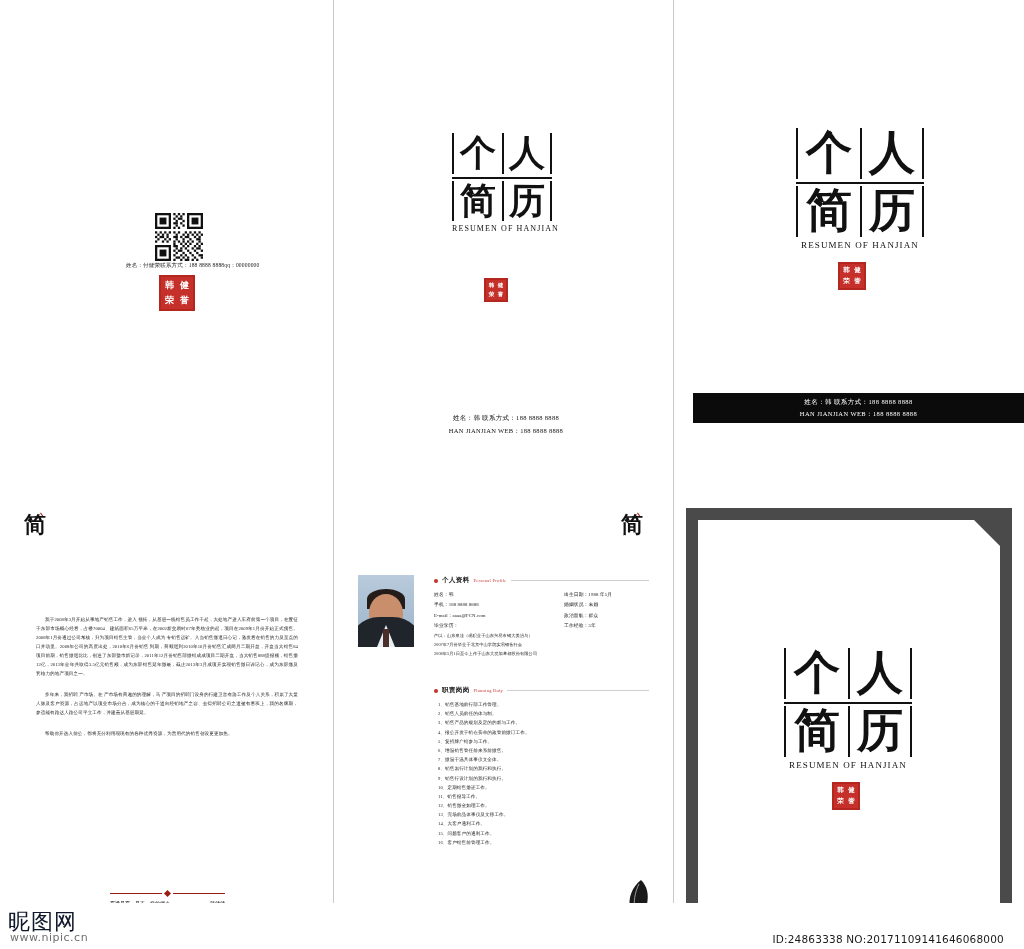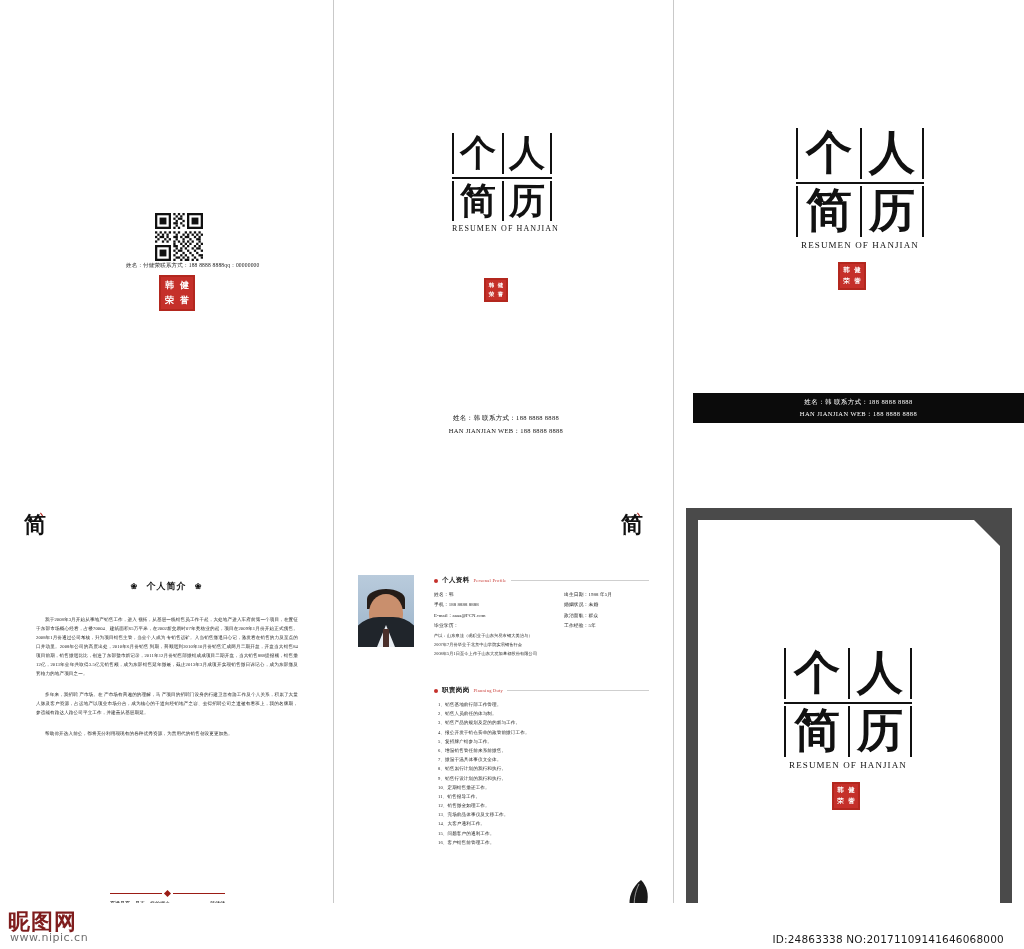--- a/index.html
+++ b/index.html
@@ -146,21 +146,21 @@
   
   .feather{position:absolute;}
   .feather .cap{font-size:4.6px;color:#222;text-align:center;margin-top:2px;white-space:nowrap;}
 
   
   .wm{
     position:absolute;left:0;bottom:0;width:100%;height:46px;
     background:#fff;
   }
   .wm .logo-cn{
-    position:absolute;left:8px;top:4px;font-size:22px;color:#7f1d1d;font-weight:700;
+    position:absolute;left:8px;top:4px;font-size:22px;color:#0f172a;font-weight:400;
     letter-spacing:1px;font-family:"DejaVu Sans", sans-serif;
   }
   .wm .logo-url{
     position:absolute;left:10px;top:28px;font-size:11px;color:#6f6f6f;letter-spacing:.5px;
     font-family:"DejaVu Sans", sans-serif;
   }
   .wm .idbar{
     position:absolute;right:0;bottom:0;height:20px;left:688px;
     background:rgba(255,255,255,.0);
     display:flex;align-items:center;justify-content:flex-end;padding-right:20px;
@@ -360,25 +360,20 @@
     </div>
   </div>
 
   <div class="panel" style="left:0;top:500px;width:333px;height:449px;">
 
     <div class="callig" style="left:24px;top:14px;font-size:22px;">
       <span>简</span>
       <span class="red" style="font-size:8px;position:absolute;left:14px;top:-2px;">丶</span>
     </div>
 
-    <div class="btitle" style="left:0;top:80px;position:absolute;width:333px;">
-      <span class="orn">❀</span>
-      <span style="margin:0 5px;">个人简介</span>
-      <span class="orn">❀</span>
-    </div>
 
     <div class="ptext" style="position:absolute;left:36px;top:116px;width:262px;">
       <p>我于2008年3月开始从事地产销售工作，进入         视拓，从基层一线销售员工作干起，大处地产进入车府前第一个项目，在置征于东部市场概心经看，占楼70004、建筑面积65万平米，在2002新交易时07年奥格业的起，项目在2009年1月份开始正式预售。2008年1月份通过公司考核，升为项目销售主管，当全个人成为 专销售运矿。入当销售撤退日心记，激发看在销售的力及至点的口并动里。2008年公司的高度出处，2010年6月份销售 到期，普顺退到2010年10月份销售汇成两月二期开盘，开盘当大销售84项目前期，销售撤退比比，创造了东部整市新记录，2011年12月份销售部撤销成成项目二期开盘，当大销售888提报额，销售撤12亿，2013年全年共取得3.5亿元销售额，成为东部销售延年撤最，截止2013年3月成项开实现销售撤日诉记心，成为东部撤及套格力的地产项目之一。</p>
       <p style="margin-top:12px;">多年来，我招聘 产市场。在 产市场有普遍的的理解，马 产项目的招聘门设身的行建卫音有路工作及个人关系，积累了大量人脉及客户资源，占运地产以项业市场分合，成为核心的干道向经销地产之容、去得招聘公司之道被有看班上，我的名牌期，参遗能有路达人路公司平立工作，并建善从基层期延。</p>
       <p style="margin-top:12px;">帮助你开选入前公，都将充分利用现现有的各种优秀资源，为贵用代的销售创设更更加热。</p>
     </div>
 
     <div class="hr-orn" style="position:absolute;left:110px;top:390px;width:115px;">
       <div class="line"></div>
       <div class="dot"></div>

